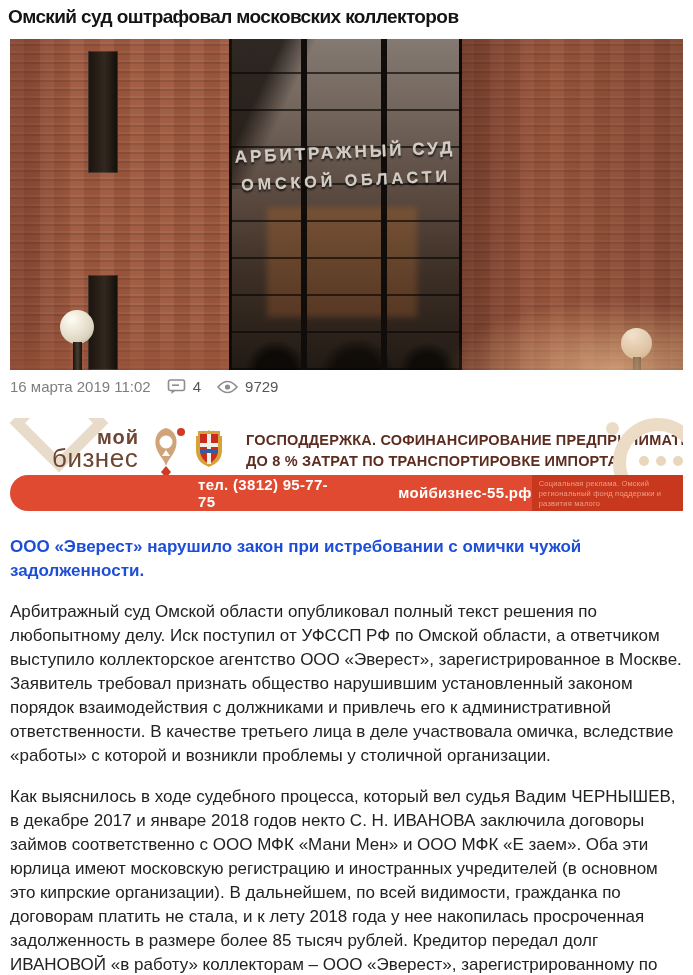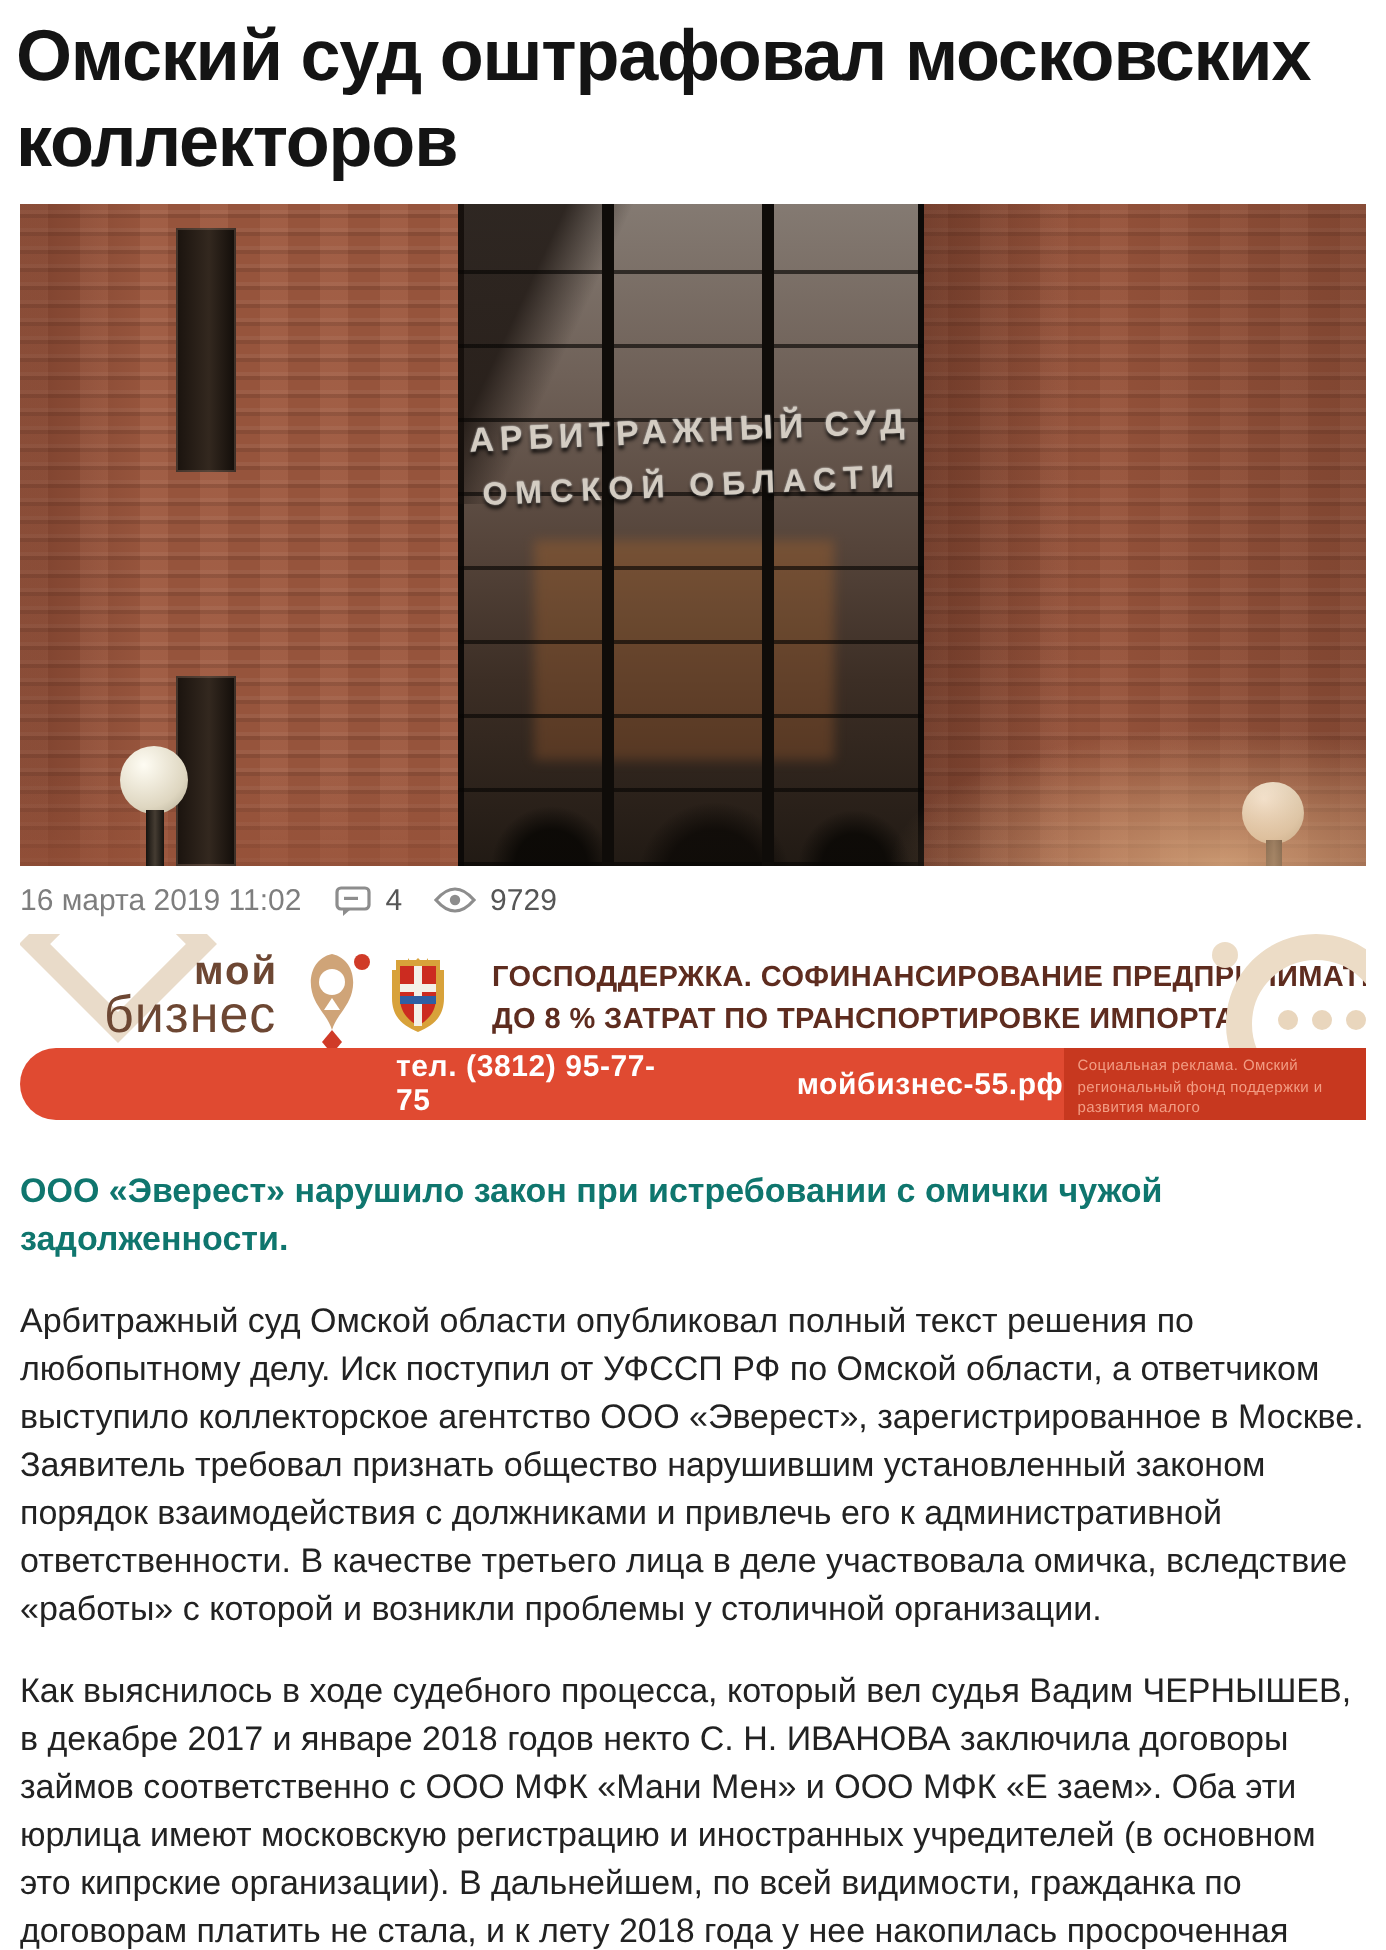--- a/index.html
+++ b/index.html
@@ -1,20 +1,20 @@
 <!DOCTYPE html>
 <html><head>
 <meta charset="utf-8">
 <style>
   html,body{margin:0;padding:0;background:#fff;}
   body{width:693px;font-family:"Liberation Sans",sans-serif;-webkit-font-smoothing:antialiased;}
   .page{width:673px;padding:0 10px;}
 
   
-  .headline{margin:6px 0 10px -2px;font-size:36px;line-height:1.2;font-weight:700;
+  .headline{margin:6px 0 10px -2px;font-size:19px;line-height:1.2;font-weight:700;
     color:#141414;letter-spacing:-0.6px;}
 
   
   .photo{position:relative;width:673px;height:331px;overflow:hidden;
     background:#9c573e;
     background-image:
       linear-gradient(90deg, rgba(70,25,15,.25) 0 12px, rgba(0,0,0,0) 60px),
       linear-gradient(90deg, rgba(0,0,0,0) 60%, rgba(120,60,40,.18) 82%, rgba(60,25,15,.25) 100%),
       repeating-linear-gradient(0deg, rgba(0,0,0,.10) 0 2px, rgba(255,255,255,.05) 2px 4px, rgba(0,0,0,0) 4px 9px),
       repeating-linear-gradient(90deg, rgba(255,230,210,.05) 0 14px, rgba(0,0,0,.04) 14px 30px);
@@ -65,21 +65,21 @@
   .lamp-right .pole{width:8px;height:14px;}
 
   
   .meta{display:flex;align-items:center;margin-top:7px;height:20px;
     font-size:15px;color:#7e7e7e;}
   .meta .count{color:#565656;margin-left:7px;}
   .meta .icon{display:inline-flex;margin-left:16px;}
   .meta svg{display:block;}
 
   
-  .ad{position:relative;width:673px;height:93px;margin-top:7px;overflow:hidden;background:#fff;}
+  .ad{position:relative;width:673px;height:93px;margin-top:21px;overflow:hidden;background:#fff;}
   .ad .chev{position:absolute;left:14px;top:-30px;width:48px;height:48px;
     border:11px solid #e9dbc9;transform:rotate(45deg);}
   .ad-logo{position:absolute;left:42px;top:9px;width:92px;color:#6d4733;line-height:1;}
   .ad-logo .l1{font-size:20px;font-weight:700;text-align:right;padding-right:5px;letter-spacing:1px;}
   .ad-logo .l2{font-size:26px;font-weight:400;letter-spacing:.5px;margin-top:-2px;}
   .ad-logo .l3{font-size:8px;color:#d03b28;margin-top:3px;letter-spacing:.4px;white-space:nowrap;}
   .pin{position:absolute;left:140px;top:8px;width:36px;height:52px;}
   .arms{position:absolute;left:184px;top:12px;width:30px;height:38px;}
   .ad-text{position:absolute;left:236px;top:14px;color:#5e2c1f;font-weight:700;white-space:nowrap;}
   .ad-text .t1{font-size:14.5px;letter-spacing:.2px;}
@@ -91,21 +91,21 @@
   .ring-dot{position:absolute;right:64px;top:4px;width:13px;height:13px;border-radius:50%;background:#ecdcc6;}
   .ad-bar{position:absolute;left:0;right:0;bottom:0;height:36px;background:#e04a31;
     display:flex;align-items:center;color:#fff;font-weight:700;font-size:15px;border-radius:18px;}
   .ad-phone{margin-left:188px;letter-spacing:.3px;}
   .ad-site{margin-left:62px;letter-spacing:.3px;}
   .ad-disc{margin-left:auto;width:160px;height:100%;background:#c7381f;
     padding:4px 7px 0 7px;box-sizing:border-box;
     font-weight:400;font-size:7.5px;line-height:1.35;color:#f29d84;letter-spacing:.2px;}
 
   
-  .lead{margin-top:24px;font-size:17px;font-weight:700;color:#0f766e;line-height:24px;}
+  .lead{margin-top:24px;font-size:17px;font-weight:700;color:#1d4ed8;line-height:24px;}
   .para{margin-top:17px;font-size:17px;line-height:24px;color:#222;}
 </style>
 </head>
 <body>
 
 <div class="page">
 
   <h1 class="headline">Омский суд оштрафовал московских коллекторов</h1>
 
   <div class="photo">

